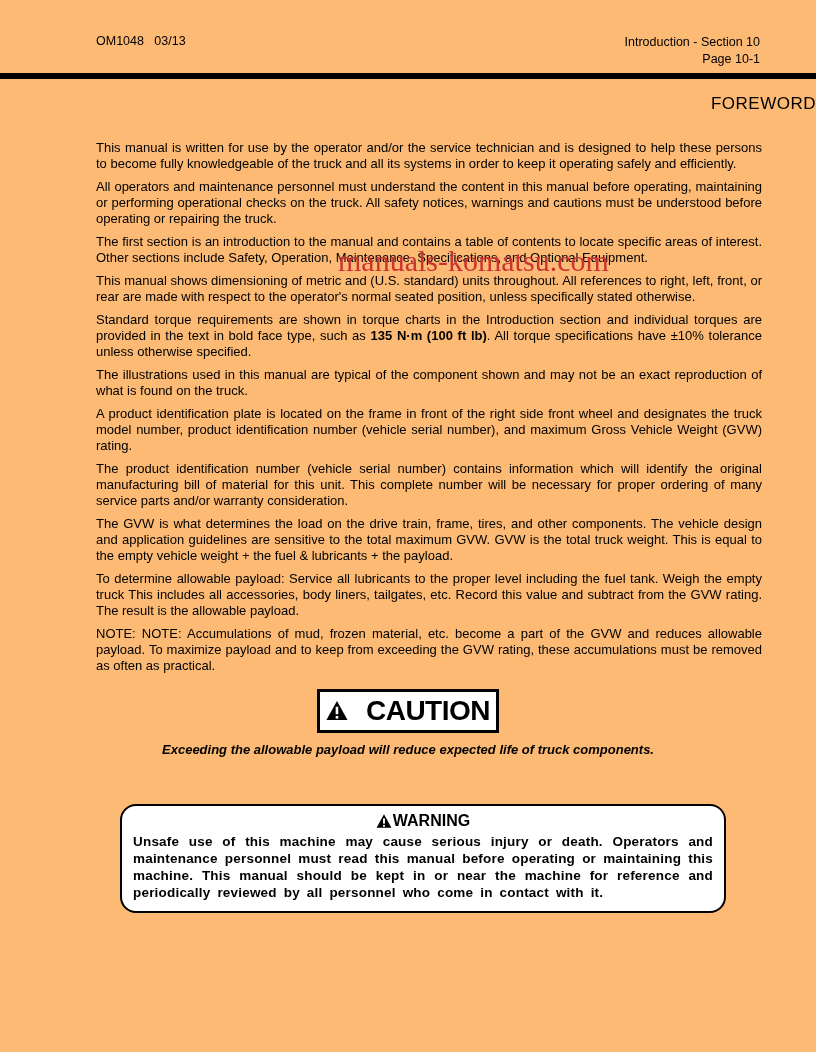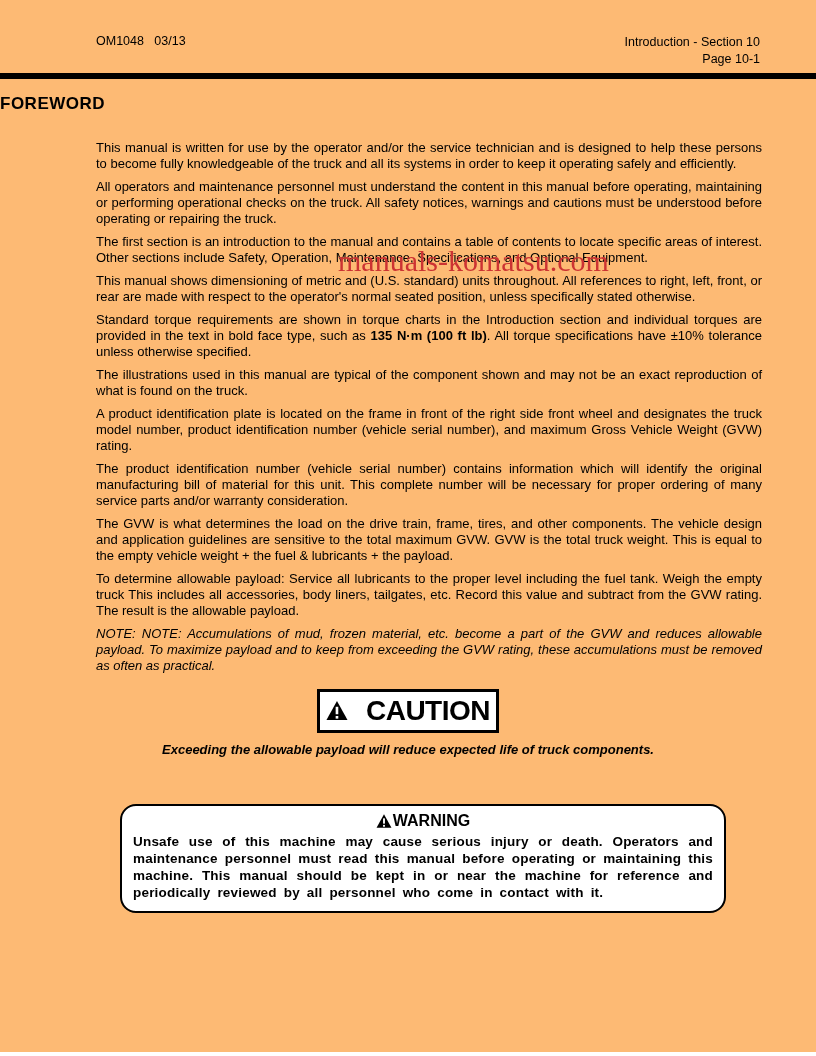--- a/index.html
+++ b/index.html
@@ -23,34 +23,34 @@
   }
   .doc-number { white-space: pre; }
   .header-right { text-align: right; line-height: 1.35; }
   .rule {
     width: 100%;
     height: 6px;
     background: #000;
     margin-top: 5px;
   }
   .page-title {
-    text-align: left;
+    text-align: right;
     font-size: 17px;
-    font-weight: bold;
+    font-weight: normal;
     letter-spacing: 0.5px;
     margin-top: 15px;
   }
   .body-text { padding: 26px 54px 0 96px; }
   .para {
     font-size: 13px;
     line-height: 16px;
     text-align: justify;
     margin-bottom: 7px;
   }
-  .note { font-style: italic; }
+  .note { }
   .watermark {
     position: absolute;
     left: 338px;
     top: 196px;
     font-family: "Liberation Serif", serif;
     font-size: 30px;
     color: #cc3333;
     white-space: nowrap;
     z-index: 5;
     margin-top: 48px;

